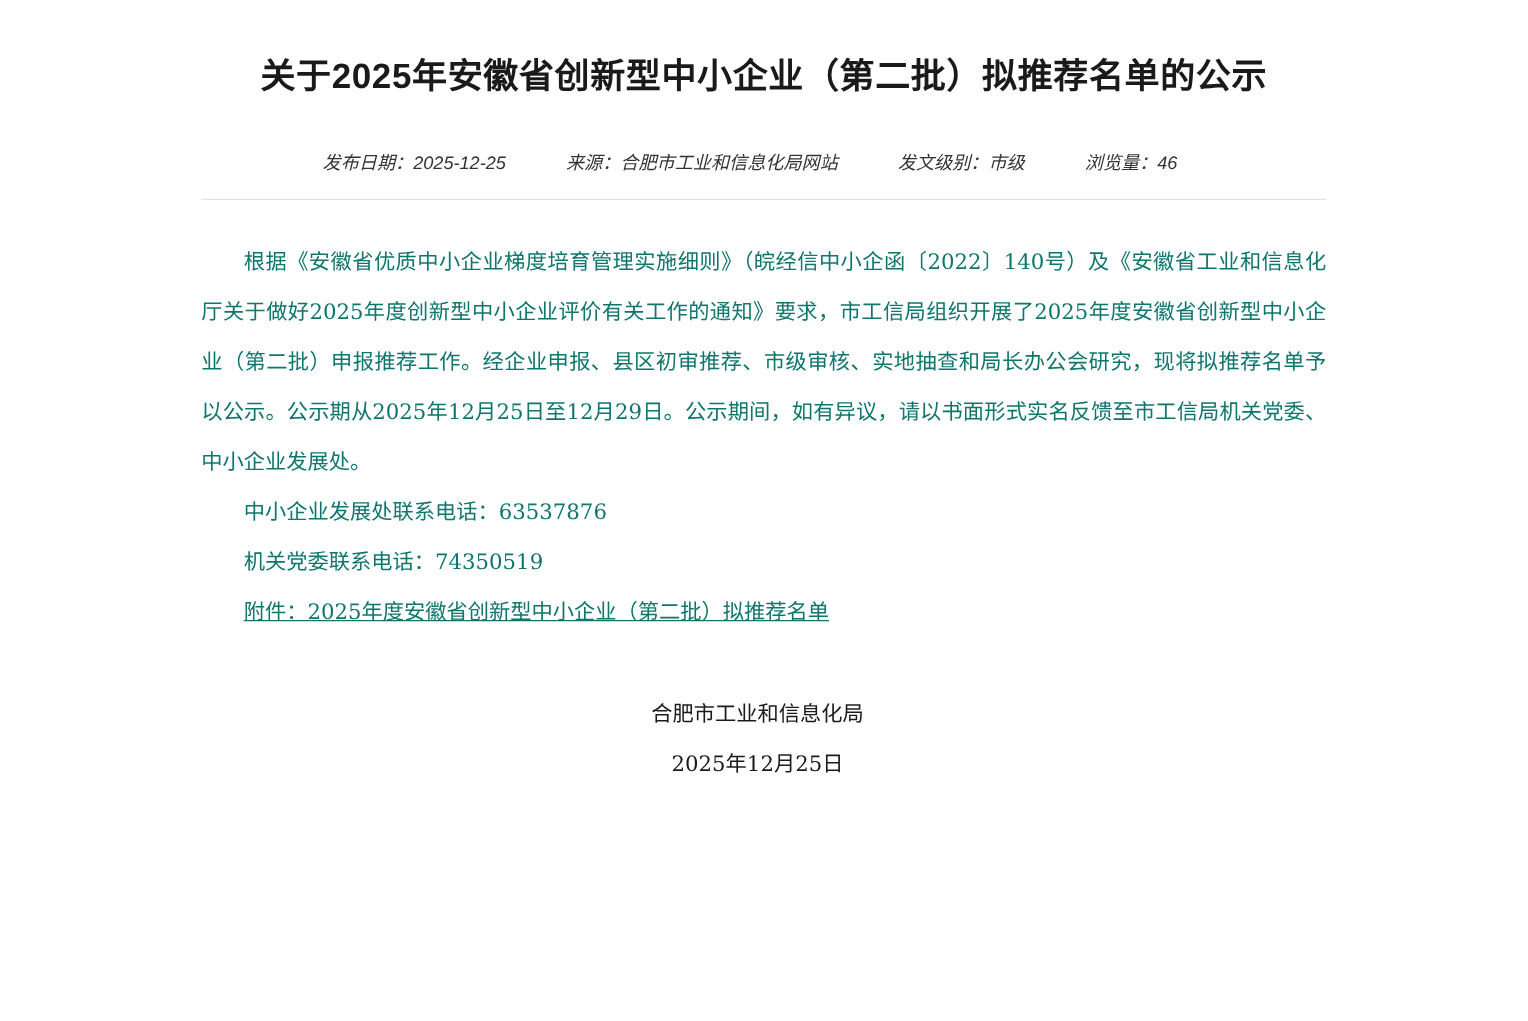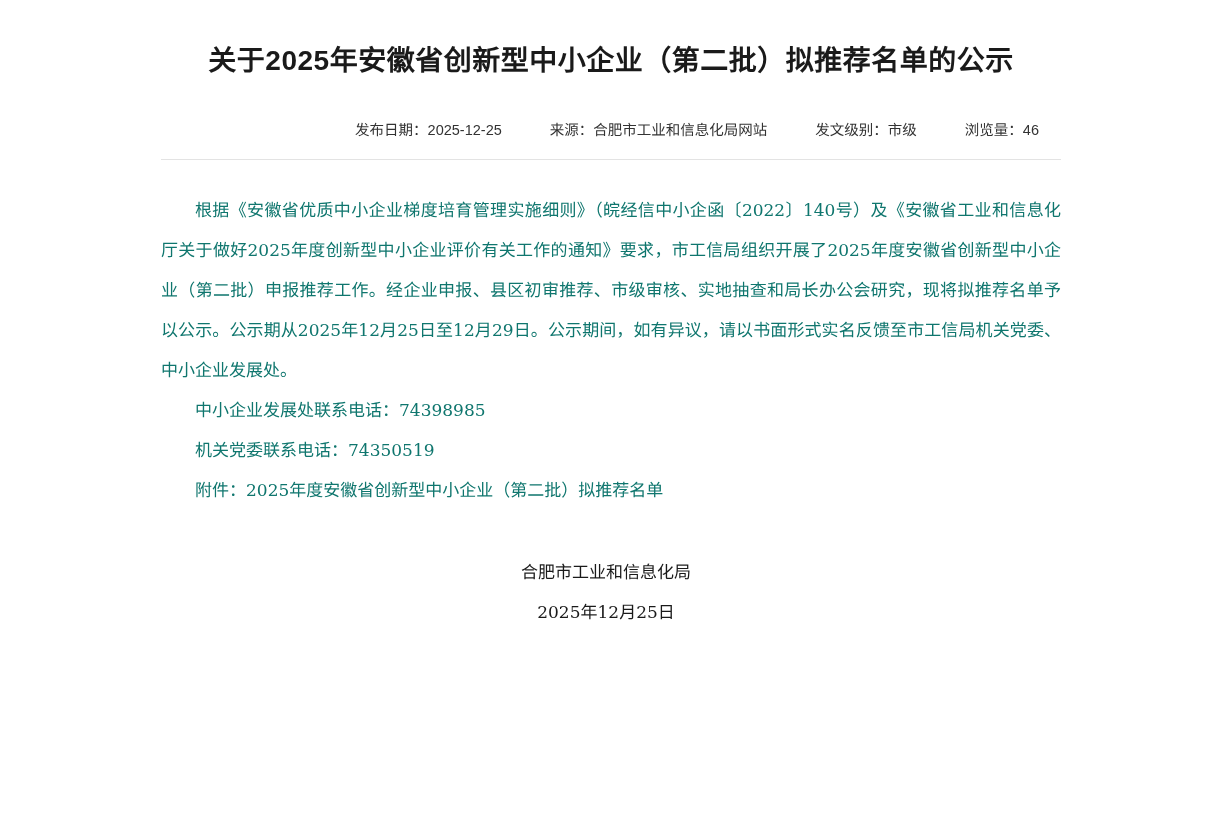--- a/index.html
+++ b/index.html
@@ -32,24 +32,25 @@
     font-size: 28px;
     line-height: 46px;
     text-align: center;
     color: #1a1a1a;
     letter-spacing: 0.5px;
     margin: 0 0 0 0;
     padding: 0 10px;
   }
   .meta {
     margin-top: 34px;
-    text-align: right;
+    text-align: center;
     font-size: 14.5px;
     color: #333333;
     white-space: nowrap;
+    font-style: italic;
   }
   .meta .meta-item {
     display: inline-block;
     margin: 0 22px;
   }
   .meta .meta-item:first-child { margin-left: 0; }
   .meta .meta-label { color: #333; }
   .meta .meta-value { color: #333; }
   .divider {
     margin-top: 20px;
@@ -69,20 +70,21 @@
     margin: 0;
   }
   .indent {
     text-indent: 2em;
   }
   .phone-line {
     margin-top: 0;
   }
   .attachment {
     margin-top: 32px;
+    text-decoration: underline;
   }
   .signature {
     margin-top: 42px;
     font-family: "DejaVu Serif", "Liberation Serif", serif;
     font-size: 17px;
     line-height: 40px;
     color: #1a1a1a;
     text-align: right;
     padding-right: 10px;
   }
@@ -108,21 +110,21 @@
       </span>
       <span class="meta-item">
         <span class="meta-label">浏览量：</span><span class="meta-value">46</span>
       </span>
     </div>
 
     <div class="divider"></div>
 
     <div class="body-text">
       <p class="indent">根据《安徽省优质中小企业梯度培育管理实施细则》（皖经信中小企函〔2022〕140号）及《安徽省工业和信息化厅关于做好2025年度创新型中小企业评价有关工作的通知》要求，市工信局组织开展了2025年度安徽省创新型中小企业（第二批）申报推荐工作。经企业申报、县区初审推荐、市级审核、实地抽查和局长办公会研究，现将拟推荐名单予以公示。公示期从2025年12月25日至12月29日。公示期间，如有异议，请以书面形式实名反馈至市工信局机关党委、中小企业发展处。</p>
-      <p class="indent phone-line">中小企业发展处联系电话：74398985</p>
+      <p class="indent phone-line">中小企业发展处联系电话：63537876</p>
       <p class="indent phone-line">机关党委联系电话：74350519</p>
       <p class="indent attachment">附件：2025年度安徽省创新型中小企业（第二批）拟推荐名单</p>
     </div>
 
     <div class="signature">
       <div>合肥市工业和信息化局</div>
       <div>2025年12月25日</div>
     </div>
 
   </div>

